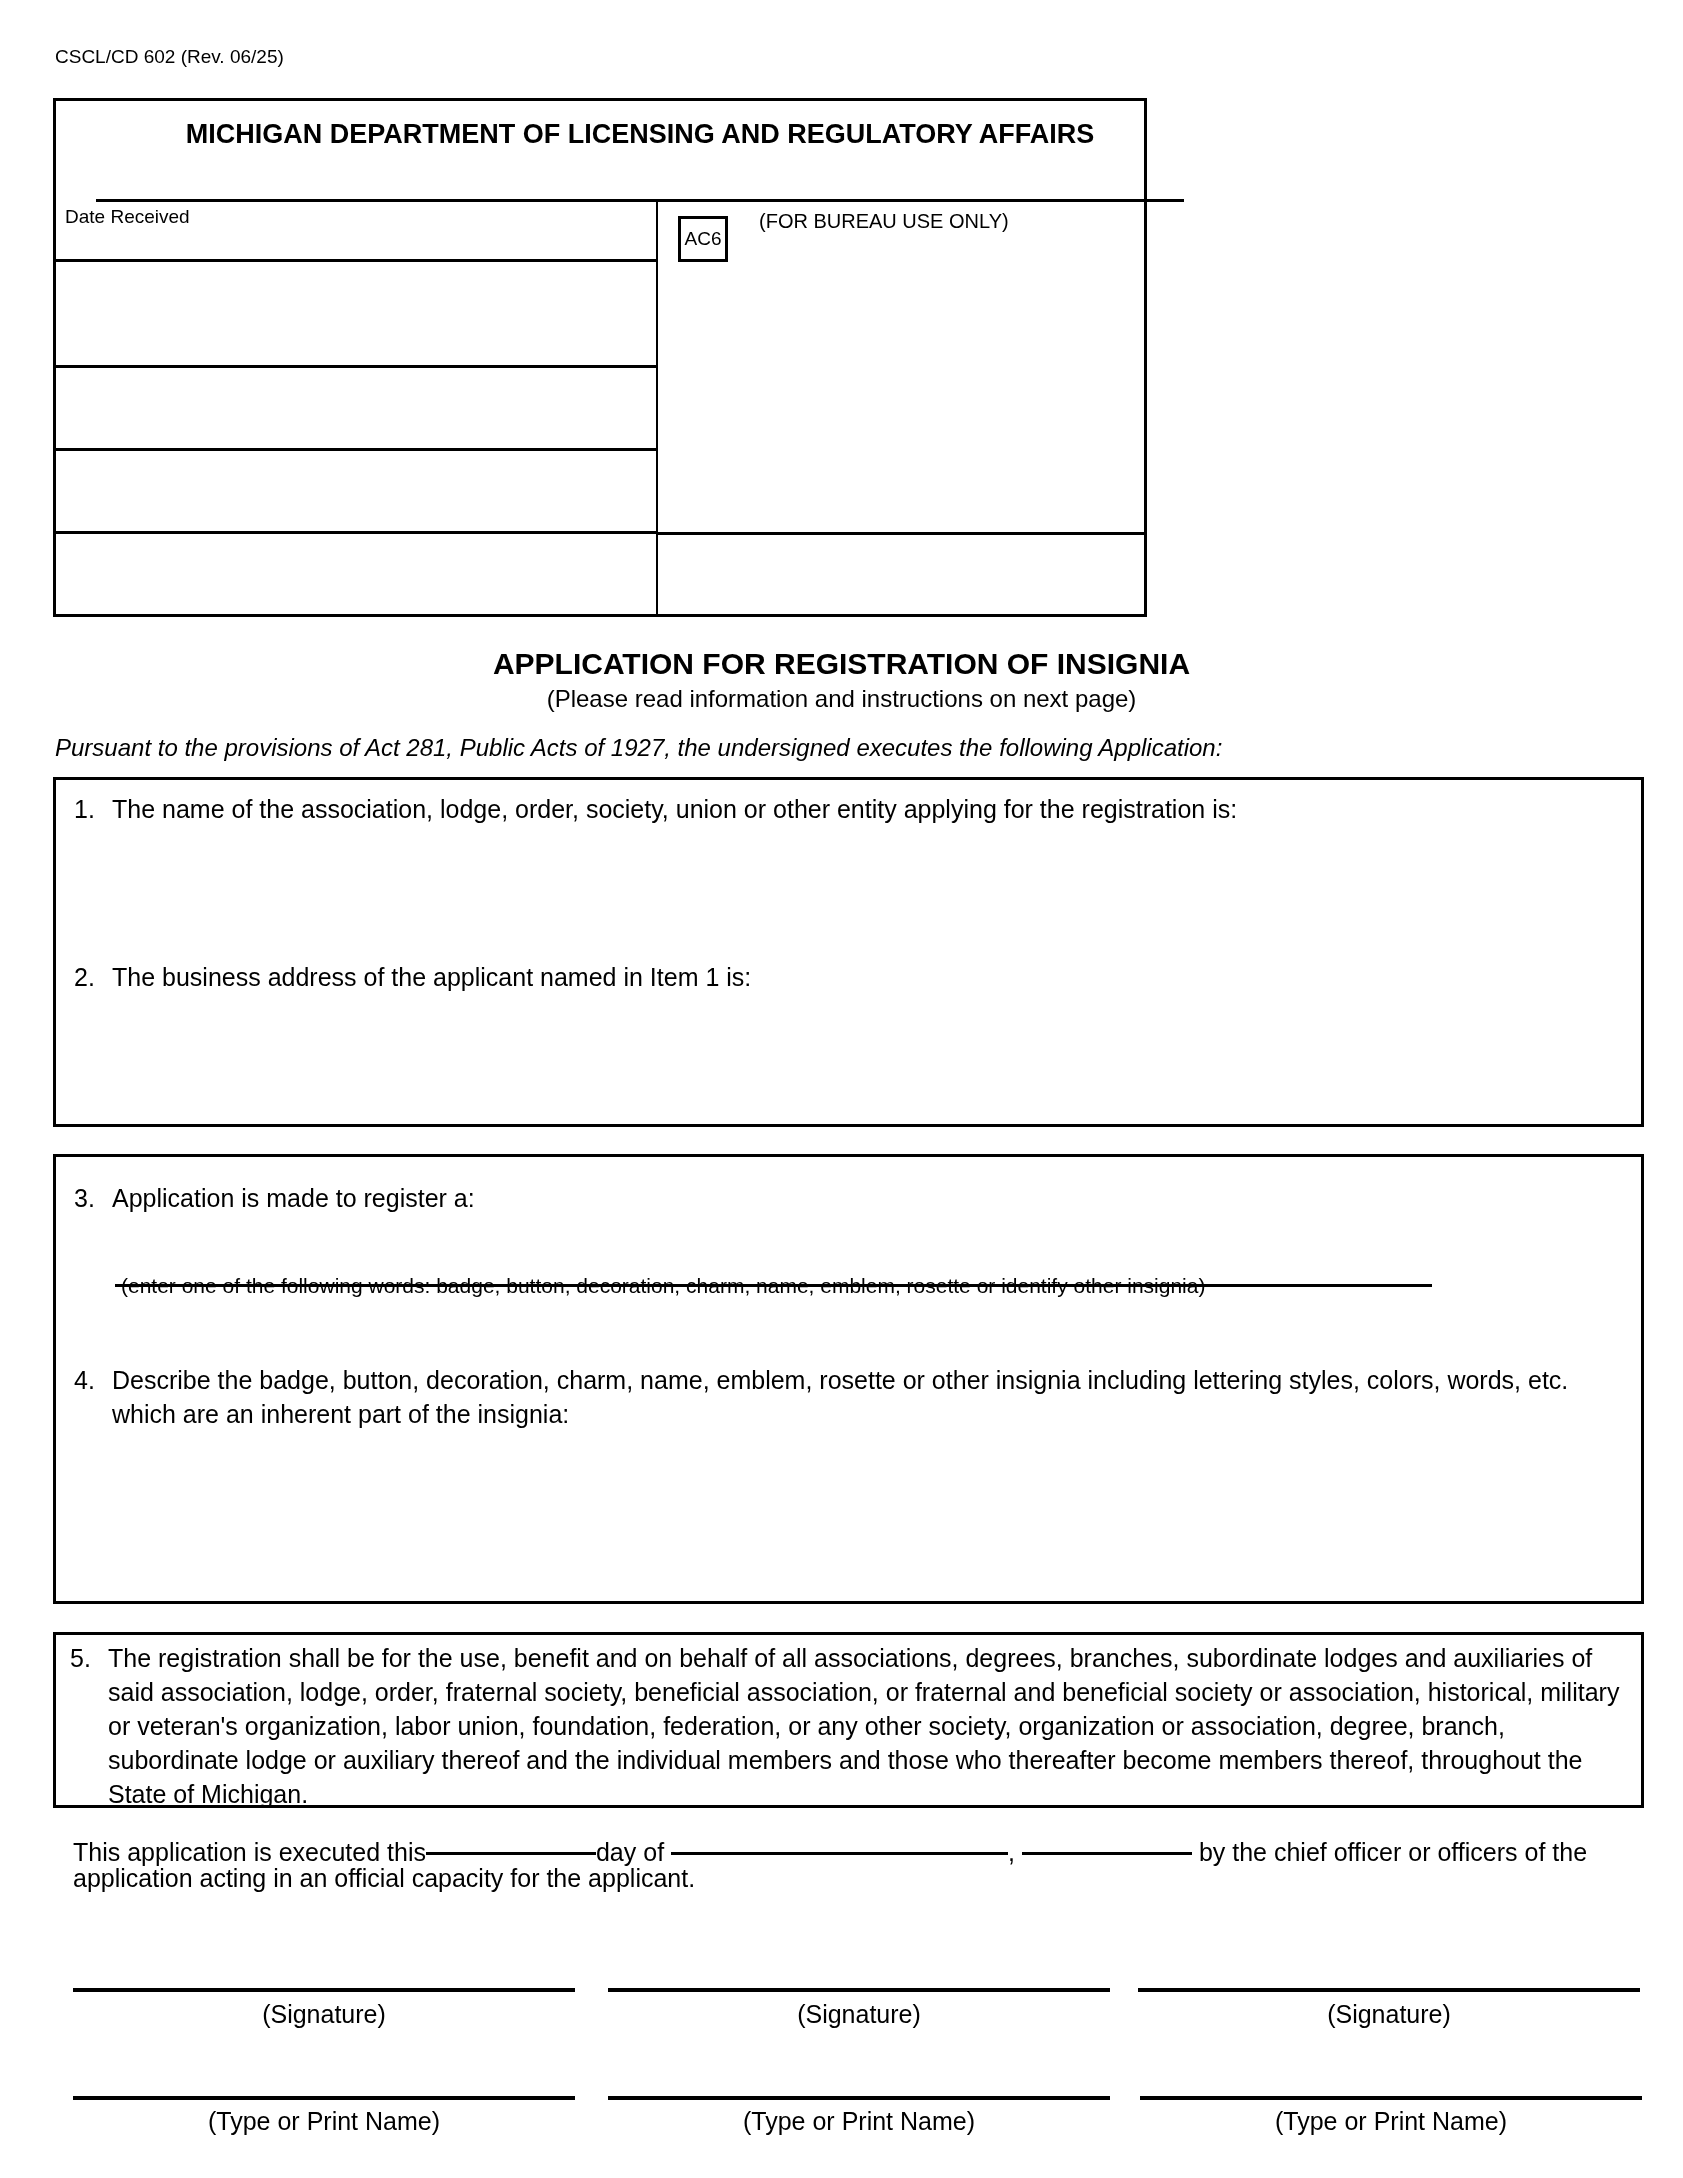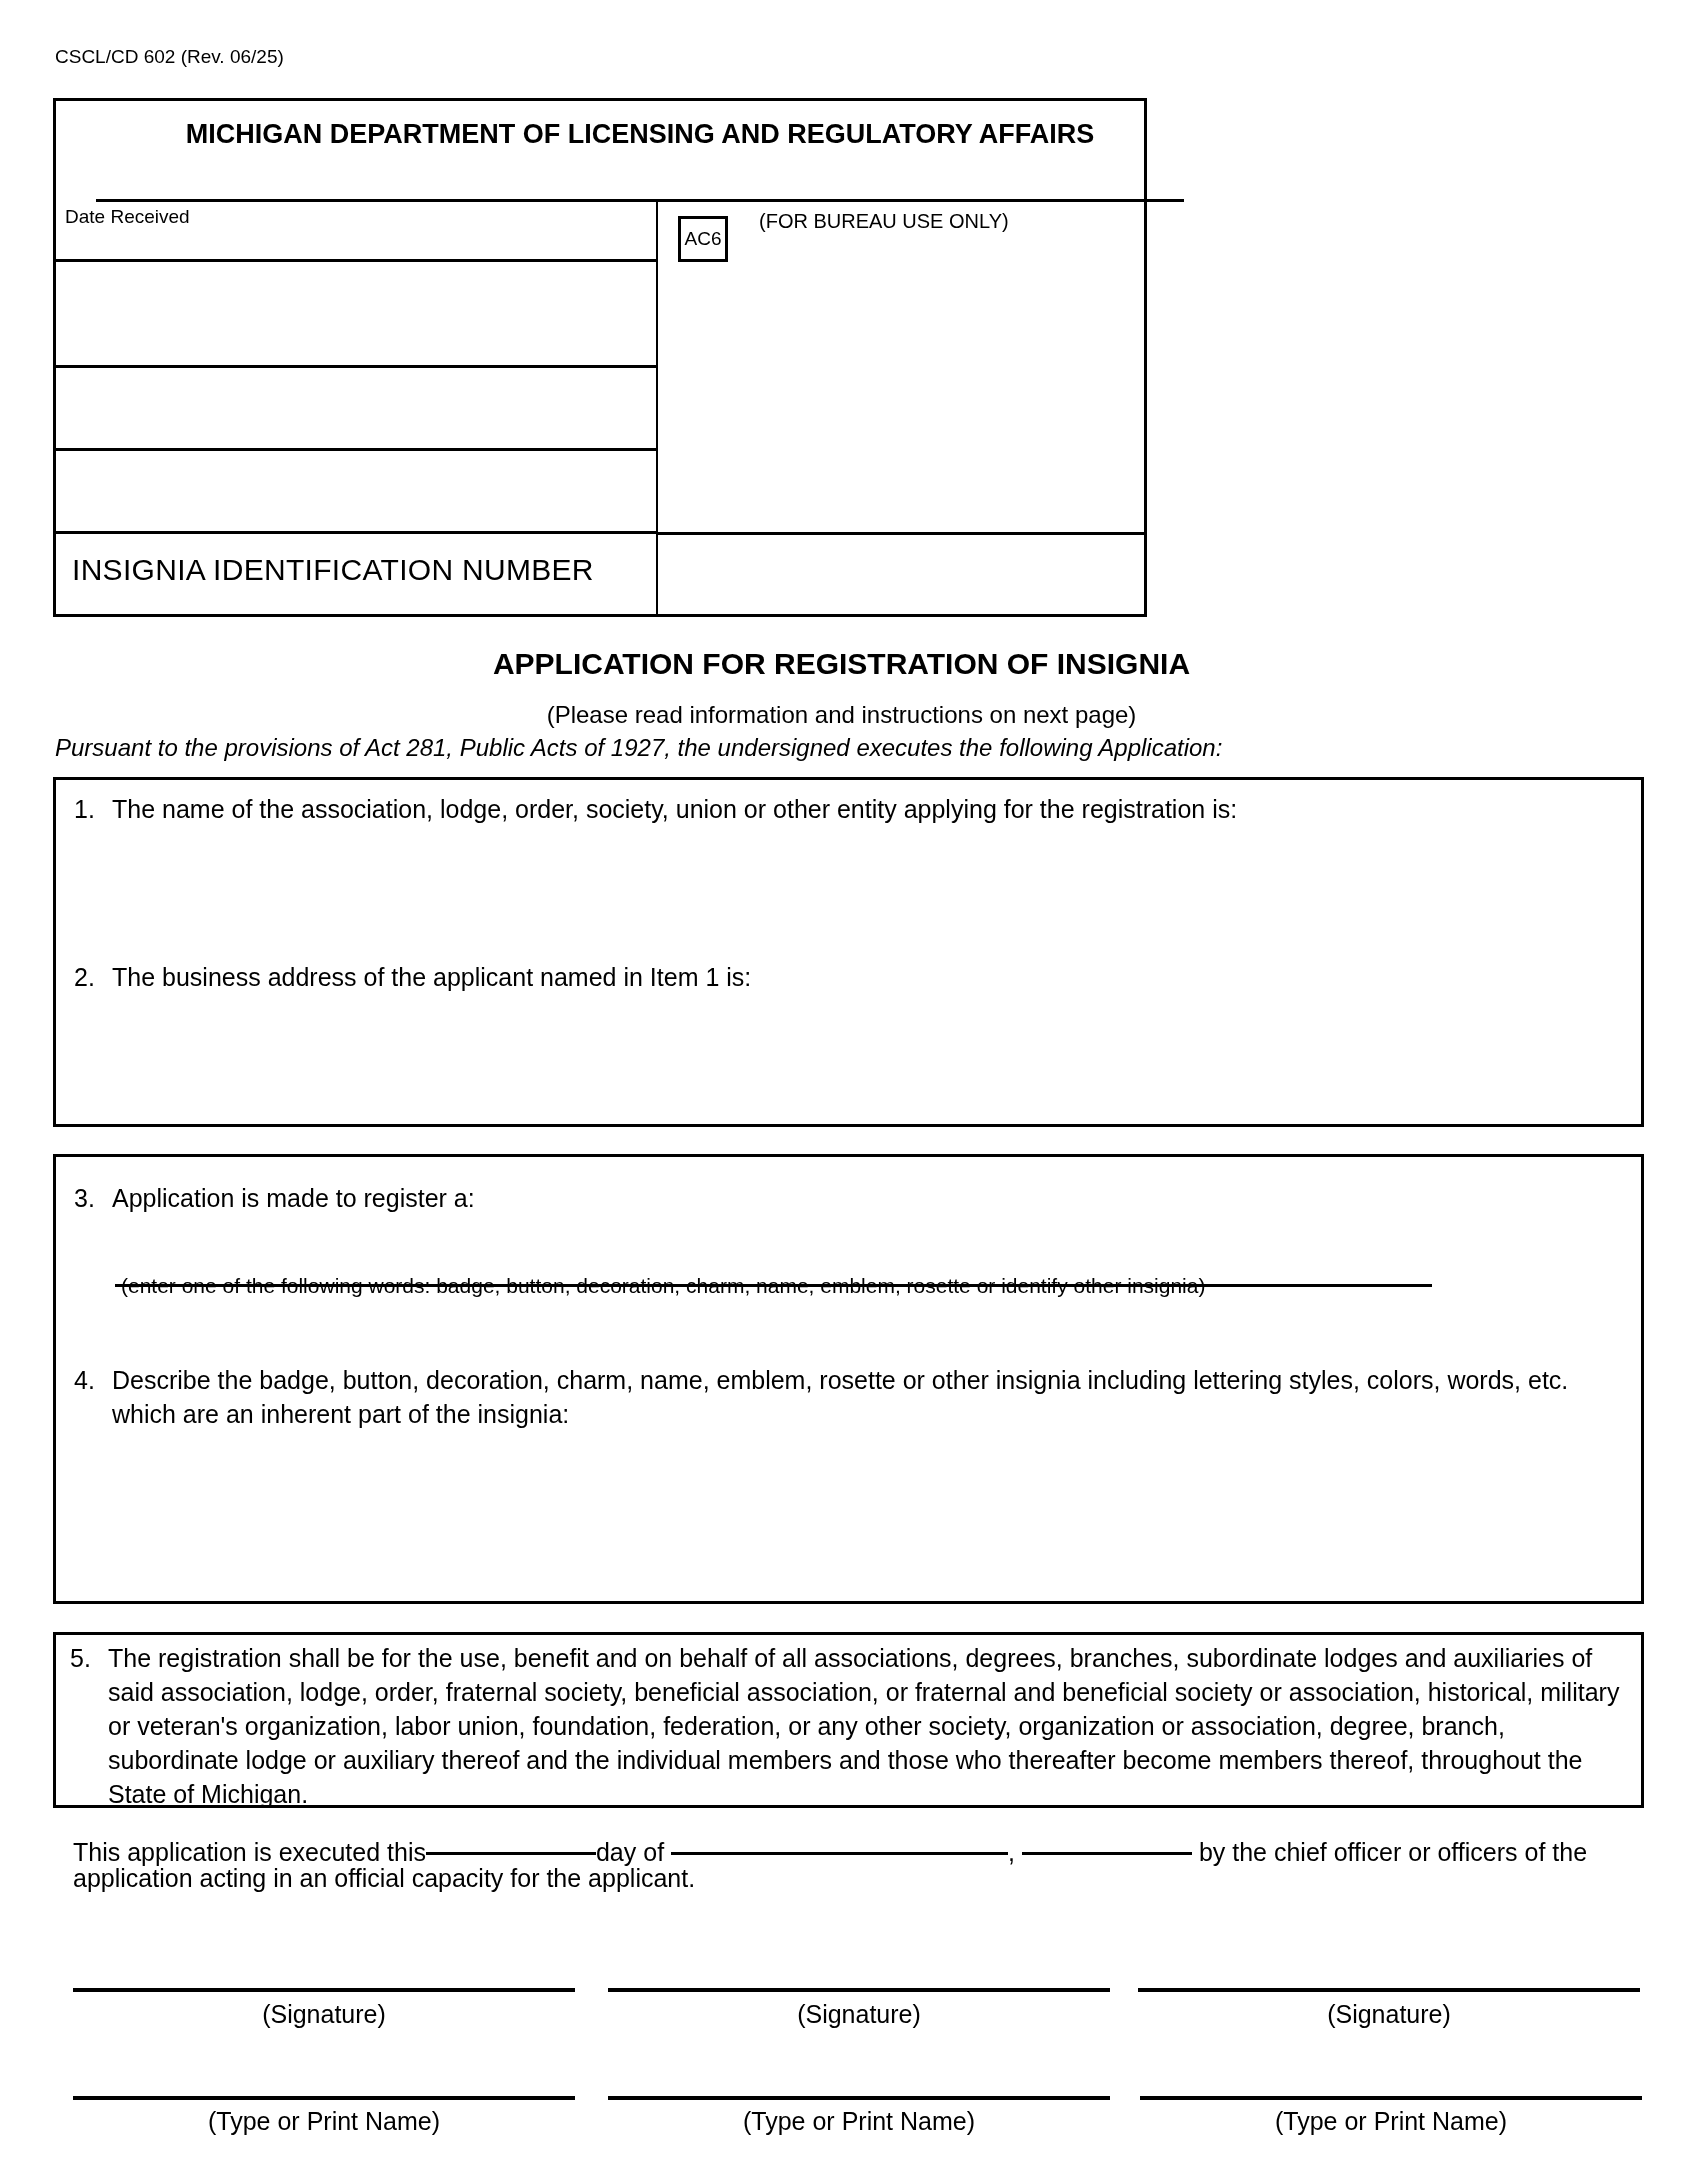--- a/index.html
+++ b/index.html
@@ -18,21 +18,21 @@
   .row-label { position: absolute; left: 9px; top: 4px; font-size: 19px; }
   .insignia-row { position: absolute; left: 0; width: 100%; bottom: 0; height: 81px; }
   .insignia-label { position: absolute; left: 16px; top: 20px; font-size: 30px; letter-spacing: 0.3px; }
   .right-top { position: absolute; left: 602px; top: 101px; right: 0; height: 333px;
                border-bottom: 3px solid #000; box-sizing: border-box; }
   .ac6 { position: absolute; left: 12px; top: 14px; width: 50px; height: 46px;
          border: 3px solid #000; box-sizing: border-box; font-size: 19px;
          display: flex; align-items: center; justify-content: center; margin-left: 8px; }
   .bureau-use { position: absolute; left: 101px; top: 8px; font-size: 20px; }
   .main-title { left: 0; width: 1683px; top: 647px; text-align: center; font-weight: bold; font-size: 30px; }
-  .main-sub { left: 0; width: 1683px; top: 685px; text-align: center; font-size: 24px; margin-top: 16px; }
+  .main-sub { left: 0; width: 1683px; top: 685px; text-align: center; font-size: 24px; }
   .intro { left: 55px; top: 734px; font-size: 24px; font-style: italic; }
   .box { left: 53px; width: 1591px; border: 3px solid #000; box-sizing: border-box; }
   .item { position: absolute; font-size: 25px; line-height: 34px; }
   .item .num { position: absolute; left: 0; top: 0; }
   .item .txt { padding-left: 38px; display: block; }
   .fill-line { position: absolute; border-bottom: 3px solid #000; }
   .hint { position: absolute; font-size: 21px; }
   .exec { left: 73px; top: 1839px; font-size: 25px; line-height: 26px; width: 1564px; }
   .exec .blank { display: inline-block; border-bottom: 3px solid #000; vertical-align: baseline; height: 1px; margin-bottom: 6px; }
   .sig-line { position: absolute; height: 4px; background: #000; width: 502px; }
@@ -47,23 +47,20 @@
   <div class="header-title">
     <div>MICHIGAN DEPARTMENT OF LICENSING AND REGULATORY AFFAIRS</div>
   </div>
   <div class="left-col">
     <div class="row" style="top:0;height:60px;text-align:center;">
       <span class="row-label">Date Received</span>
     </div>
     <div class="row" style="top:83px;height:83px;"></div>
     <div class="row" style="top:166px;height:83px;"></div>
     <div class="row" style="top:249px;height:83px;"></div>
-    <div class="insignia-row">
-      <span class="insignia-label">INSIGNIA IDENTIFICATION NUMBER</span>
-    </div>
   </div>
   <div class="right-top">
     <div class="ac6">AC6</div>
     <span class="bureau-use">(FOR BUREAU USE ONLY)</span>
   </div>
   <div style="position:absolute;left:602px;right:0;bottom:0;height:81px;"></div>
 </div>
 
 <div class="abs main-title">APPLICATION FOR REGISTRATION OF INSIGNIA</div>
 <div class="abs main-sub">(Please read information and instructions on next page)</div>

